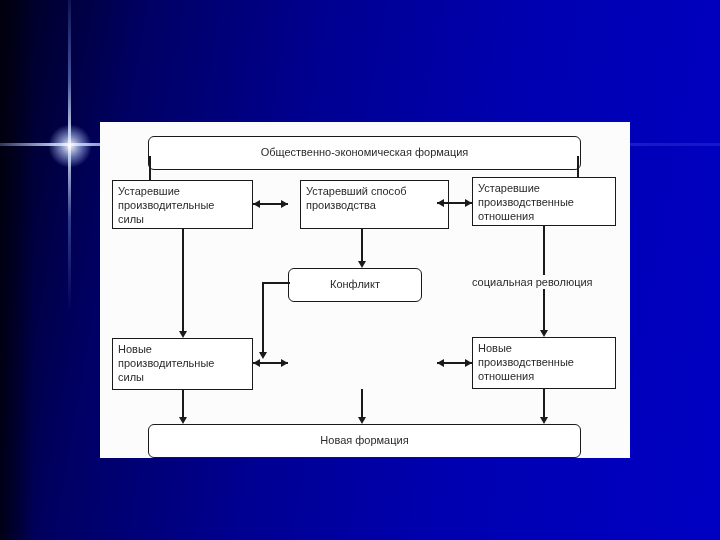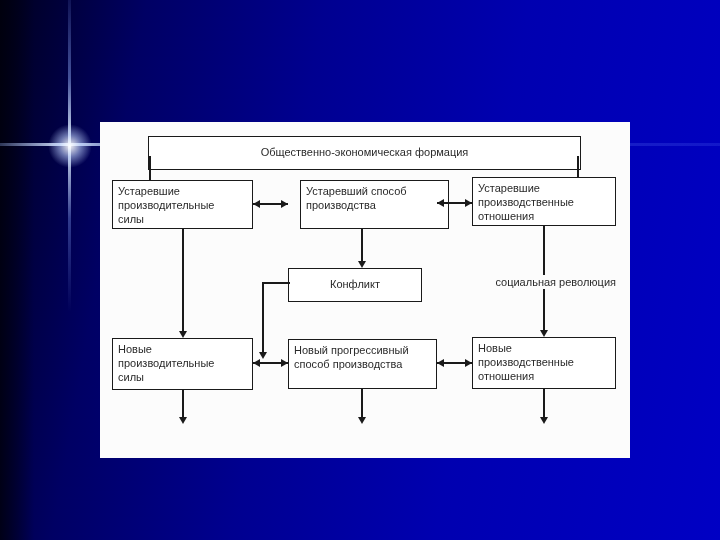--- a/index.html
+++ b/index.html
@@ -29,24 +29,24 @@
     background:#fcfcfc;
   }
   .box {
     position:absolute; box-sizing:border-box;
     border:1.5px solid #1a1a1a; background:#ffffff;
     font-size:11px; line-height:1.25; color:#2a2a2a;
     padding:4px 5px; white-space:pre-line;
   }
   .box.center {
     display:flex; align-items:center; justify-content:center;
-    text-align:center; padding:16px;
+    text-align:center; padding:16px;border-radius:6px;
   }
   .txt-label {
-    position:absolute; font-size:11px; color:#2a2a2a; text-align:right;
+    position:absolute; font-size:11px; color:#2a2a2a; text-align:left;
     background:#fcfcfc; z-index:3; white-space:nowrap; padding:1px 0;
   }
   .line { position:absolute; background:#1a1a1a; z-index:1; }
   .ah { position:absolute; width:0; height:0; z-index:2; }
   .ah-down  { border-left:4px solid transparent; border-right:4px solid transparent; border-top:7px solid #1a1a1a; }
   .ah-left  { border-top:4px solid transparent; border-bottom:4px solid transparent; border-right:7px solid #1a1a1a; }
   .ah-right { border-top:4px solid transparent; border-bottom:4px solid transparent; border-left:7px solid #1a1a1a; }
 </style>
 </head>
 <body>
@@ -69,26 +69,25 @@
     <div class="box" style="left:372px; top:55px; width:144px; height:49px;">Устаревшие
 производственные
 отношения</div>
 
     <div class="box center" style="left:188px; top:146px; width:134px; height:31px;">Конфликт</div>
     <div class="txt-label" style="left:372px; top:153px; width:144px;">социальная революция</div>
 
     <div class="box" style="left:12px; top:216px; width:141px; height:52px;">Новые
 производительные
 силы</div>
-    <div class="box" style="left:188px; top:217px; width:149px; height:50px;">Новый прогрессивный
-способ производства</div>
     <div class="box" style="left:372px; top:215px; width:144px; height:52px;">Новые
 производственные
 отношения</div>
 
+    <div class="box center" style="left:48px; top:302px; width:433px; height:21px;">Новая формация</div>
 
     <div class="line" style="left:49px; top:34px; width:2px; height:24px;"></div>
     <div class="line" style="left:477px; top:34px; width:2px; height:21px;"></div>
 
     <div class="line" style="left:153px; top:81px; width:35px; height:2px;"></div>
     <div class="ah ah-left" style="left:153px; top:78px;"></div>
     <div class="ah ah-right" style="left:181px; top:78px;"></div>
 
     <div class="line" style="left:337px; top:80px; width:35px; height:2px;"></div>
     <div class="ah ah-left" style="left:337px; top:77px;"></div>

